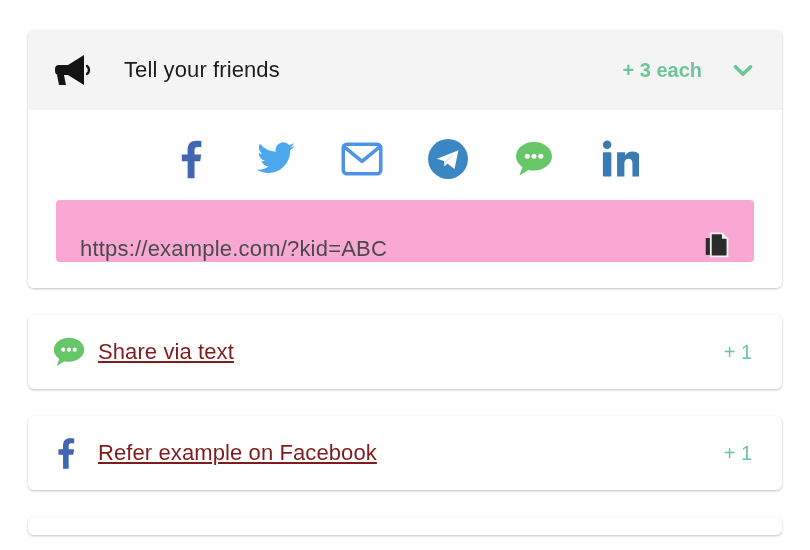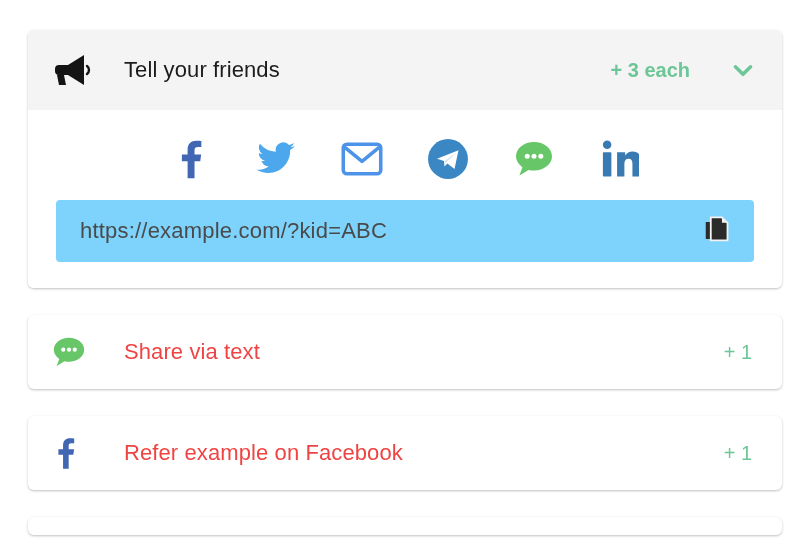--- a/index.html
+++ b/index.html
@@ -51,21 +51,21 @@
     flex: 1 1 auto;
     font-size: 22px;
     color: #1c1c1c;
     letter-spacing: 0.1px;
     margin-left: 26px;
   }
   .share-header-points {
     font-size: 20px;
     font-weight: bold;
     color: #6dc698;
-    margin-right: 40px;
+    margin-right: 28px;
     white-space: nowrap;
   }
   .chevron {
     width: 26px;
     height: 26px;
     flex: 0 0 26px;
     display: flex;
     align-items: center;
     justify-content: center;
   }
@@ -86,25 +86,25 @@
     width: 44px;
     height: 44px;
     display: flex;
     align-items: center;
     justify-content: center;
     cursor: pointer;
   }
 
   .link-row {
     margin: 10px 28px 0 28px;
-    background: #7dd3fc;
+    background: #f9a8d4;
     border-radius: 4px;
     height: 62px;
     display: flex;
-    align-items: center;
+    align-items: flex-end;
     padding: 0 22px 0 24px;
     box-sizing: border-box;
   }
   .link-url {
     flex: 1 1 auto;
     font-size: 22px;
     color: #4a4a4a;
     letter-spacing: 0.2px;
     white-space: nowrap;
     overflow: hidden;
@@ -132,23 +132,23 @@
   .task-icon {
     width: 46px;
     flex: 0 0 46px;
     display: flex;
     align-items: center;
     justify-content: flex-start;
   }
   .task-label {
     flex: 1 1 auto;
     font-size: 22px;
-    color: #ef4444;
-    margin-left: 26px;
+    color: #7f1d1d;
     letter-spacing: 0.1px;
+    text-decoration: underline;
   }
   .task-points {
     font-size: 20px;
     color: #6dc698;
     white-space: nowrap;
     margin-right: 4px;
   }
 
   .card-partial {
     height: 18px;

